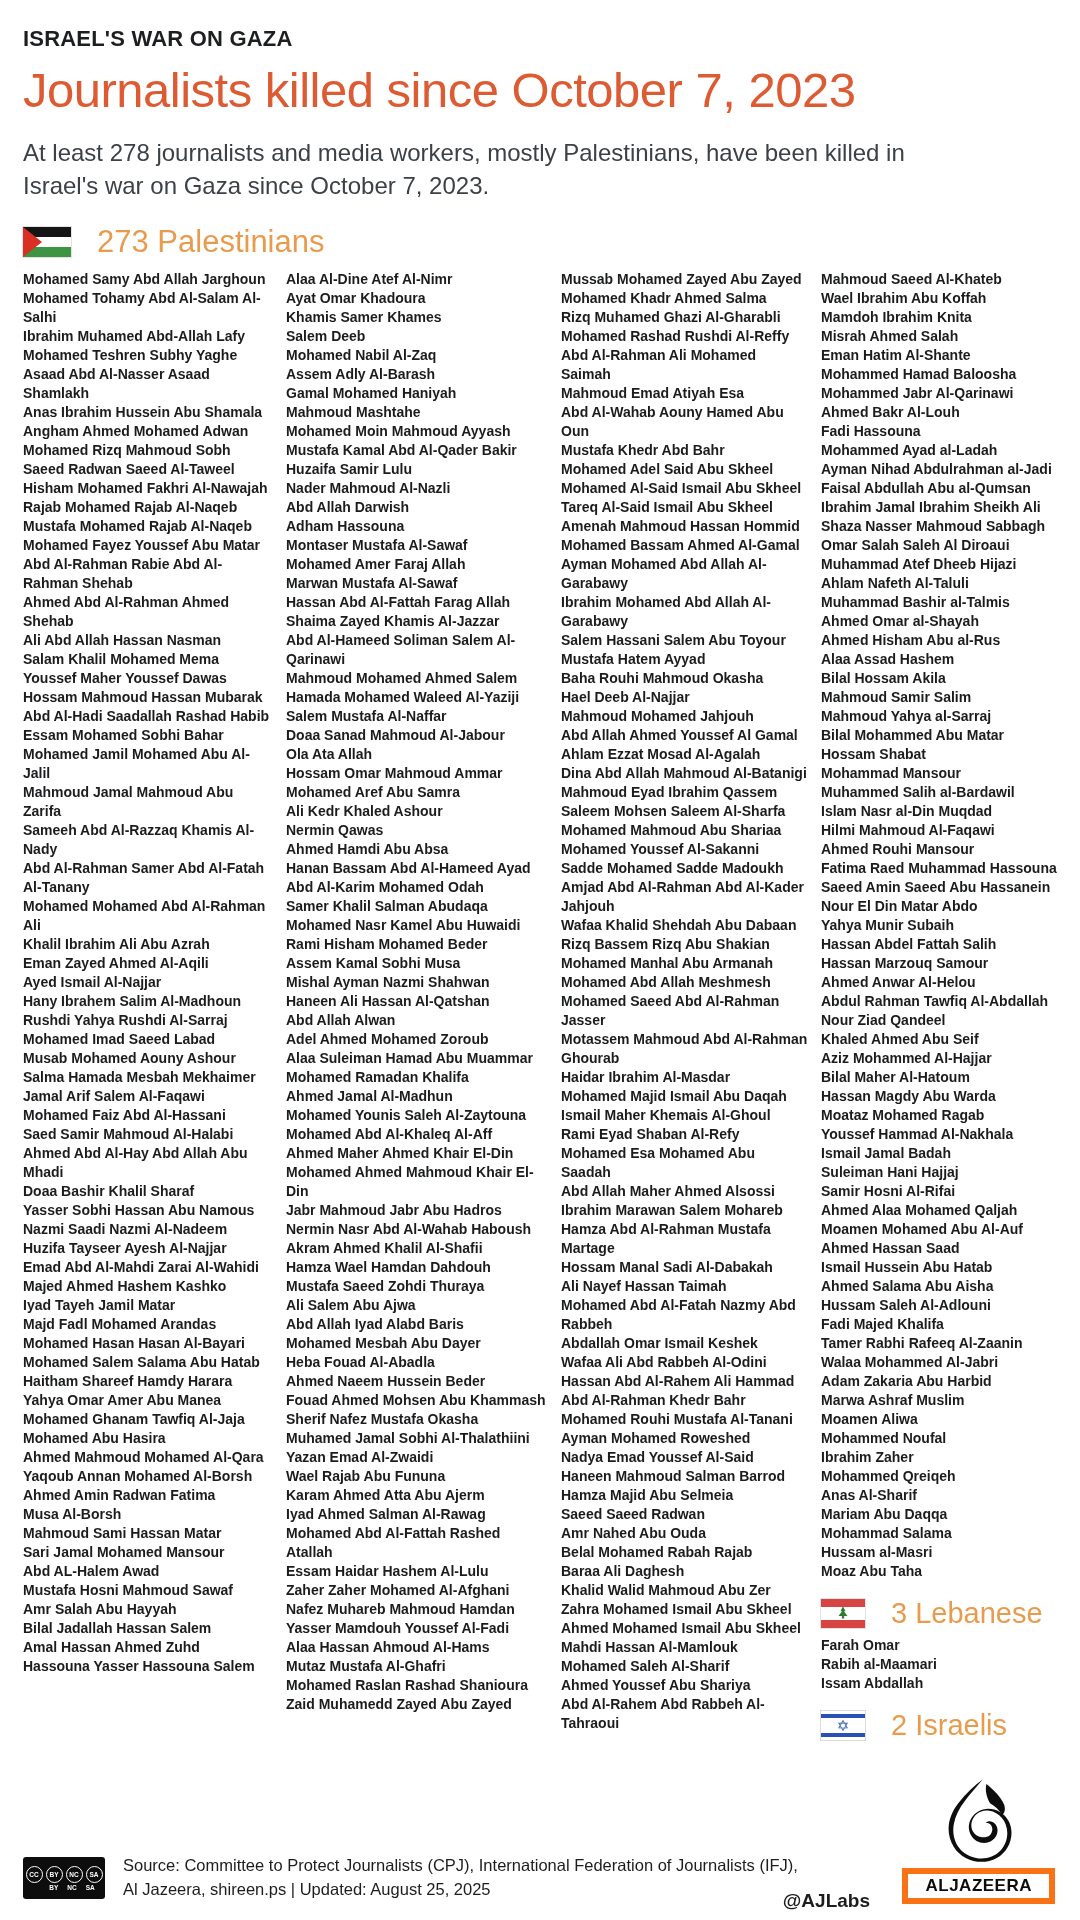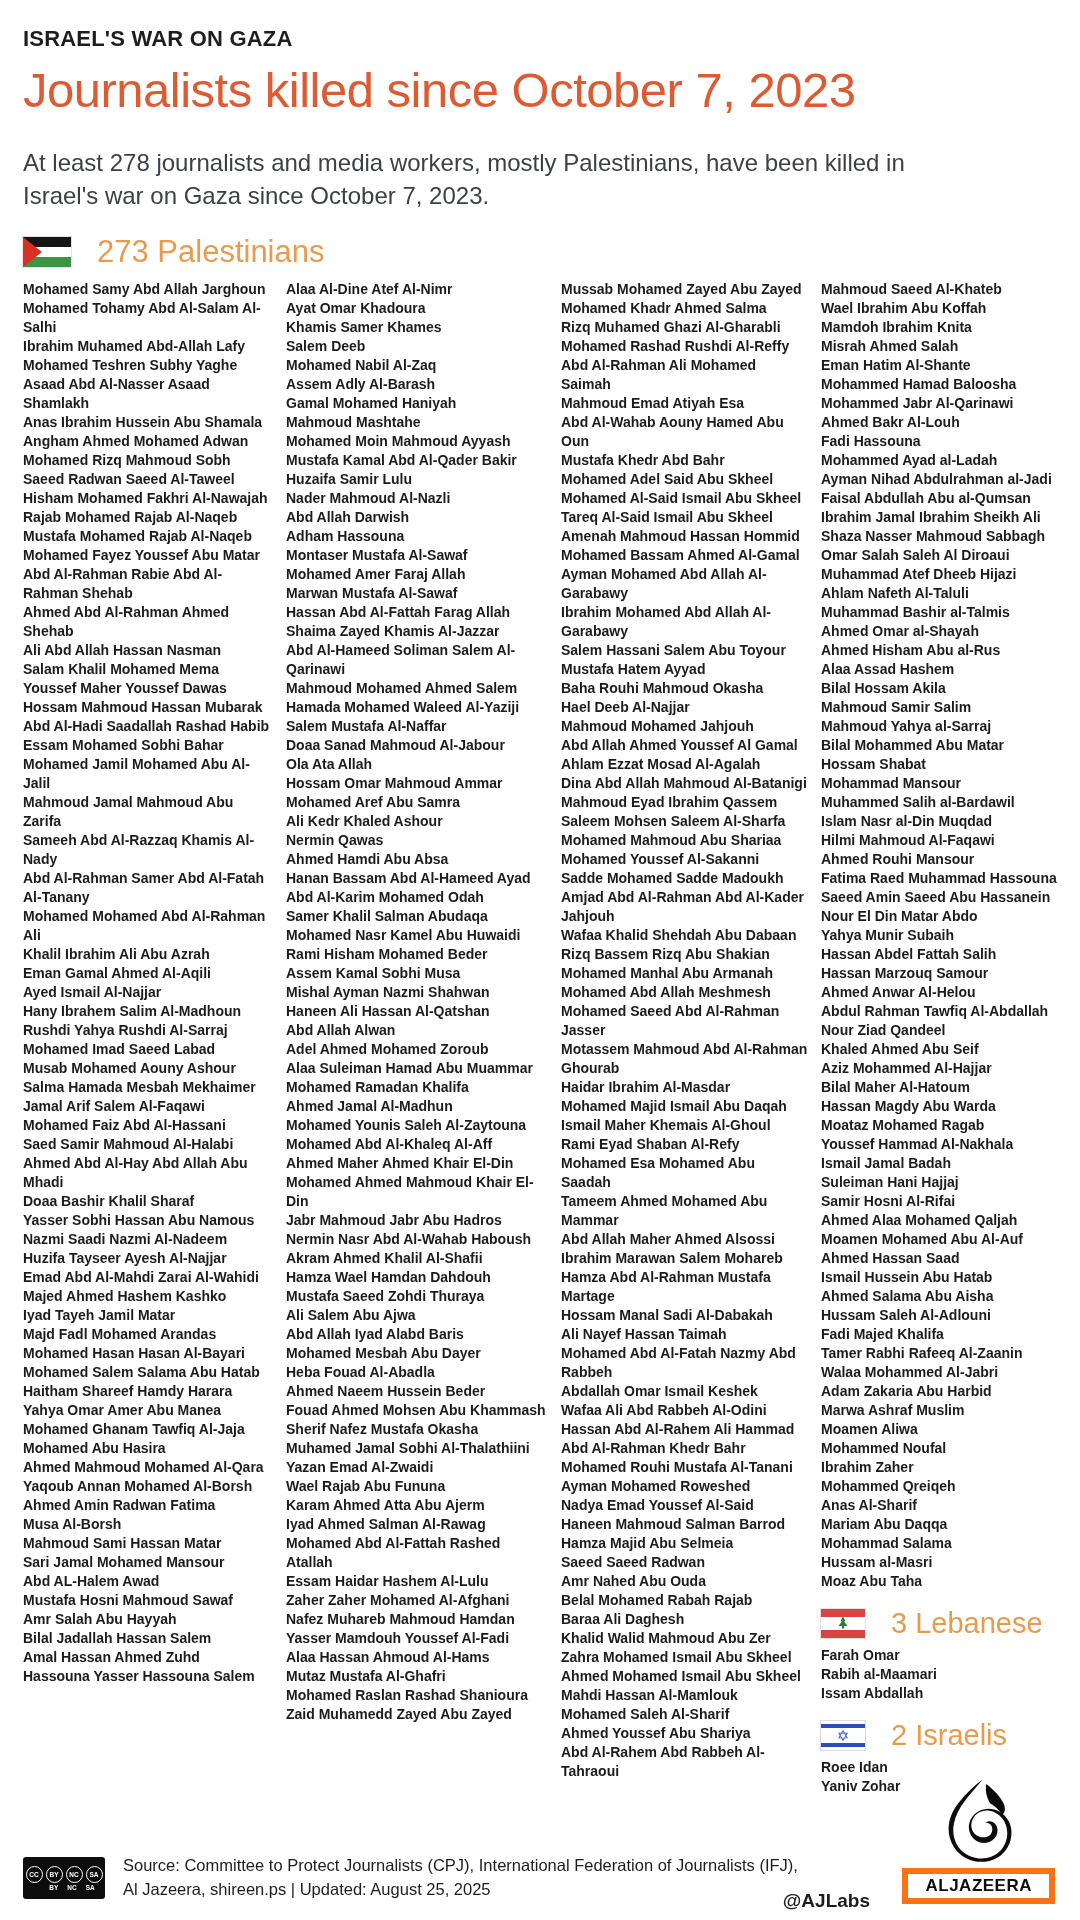--- a/index.html
+++ b/index.html
@@ -1,21 +1,21 @@
 <!DOCTYPE html>
 <html><head>
 <meta charset="utf-8">
 <style>
   html,body{margin:0;padding:0;background:#ffffff;}
   .page{position:relative;width:1080px;height:1920px;background:#ffffff;overflow:hidden;
         font-family:"Liberation Sans",sans-serif;}
   .inner{padding:26px 20px 0 23px;}
   .kicker{font-size:22px;font-weight:bold;color:#1d1e20;letter-spacing:.2px;}
   .title{margin:10px 0 0 0;font-size:49px;font-weight:normal;color:#dd5b33;letter-spacing:-.5px;}
-  .subtitle{margin:28px 0 0 0;font-size:24px;color:#3c4147;line-height:1.38;max-width:930px;}
+  .subtitle{margin:18px 0 0 0;font-size:24px;color:#3c4147;line-height:1.38;max-width:930px;}
 
   .section-head{display:flex;align-items:center;gap:26px;margin:22px 0 10px 0;}
   .section-label{font-size:31px;color:#e89b4d;}
   .section-head.small{margin:16px 0 6px 0;}
   .section-head.small .section-label{font-size:29px;}
 
   
   .flag{position:relative;display:inline-block;flex:0 0 auto;}
   .flag-pal{width:48px;height:30px;background:linear-gradient(#151515 0 33.4%,#ffffff 33.4% 66.7%,#3d9442 66.7% 100%);box-shadow:0 0 0 1px #e3e3e3;}
   .flag-pal::before{content:"";position:absolute;left:0;top:0;border-left:19px solid #d93025;
@@ -85,21 +85,21 @@
           <div class="name">Youssef Maher Youssef Dawas</div>
           <div class="name">Hossam Mahmoud Hassan Mubarak</div>
           <div class="name">Abd Al-Hadi Saadallah Rashad Habib</div>
           <div class="name">Essam Mohamed Sobhi Bahar</div>
           <div class="name">Mohamed Jamil Mohamed Abu Al-Jalil</div>
           <div class="name">Mahmoud Jamal Mahmoud Abu Zarifa</div>
           <div class="name">Sameeh Abd Al-Razzaq Khamis Al-Nady</div>
           <div class="name">Abd Al-Rahman Samer Abd Al-Fatah Al-Tanany</div>
           <div class="name">Mohamed Mohamed Abd Al-Rahman Ali</div>
           <div class="name">Khalil Ibrahim Ali Abu Azrah</div>
-          <div class="name">Eman Gamal Ahmed Al-Aqili</div>
+          <div class="name">Eman Zayed Ahmed Al-Aqili</div>
           <div class="name">Ayed Ismail Al-Najjar</div>
           <div class="name">Hany Ibrahem Salim Al-Madhoun</div>
           <div class="name">Rushdi Yahya Rushdi Al-Sarraj</div>
           <div class="name">Mohamed Imad Saeed Labad</div>
           <div class="name">Musab Mohamed Aouny Ashour</div>
           <div class="name">Salma Hamada Mesbah Mekhaimer</div>
           <div class="name">Jamal Arif Salem Al-Faqawi</div>
           <div class="name">Mohamed Faiz Abd Al-Hassani</div>
           <div class="name">Saed Samir Mahmoud Al-Halabi</div>
           <div class="name">Ahmed Abd Al-Hay Abd Allah Abu Mhadi</div>
@@ -241,21 +241,20 @@
           <div class="name">Rizq Bassem Rizq Abu Shakian</div>
           <div class="name">Mohamed Manhal Abu Armanah</div>
           <div class="name">Mohamed Abd Allah Meshmesh</div>
           <div class="name">Mohamed Saeed Abd Al-Rahman Jasser</div>
           <div class="name">Motassem Mahmoud Abd Al-Rahman Ghourab</div>
           <div class="name">Haidar Ibrahim Al-Masdar</div>
           <div class="name">Mohamed Majid Ismail Abu Daqah</div>
           <div class="name">Ismail Maher Khemais Al-Ghoul</div>
           <div class="name">Rami Eyad Shaban Al-Refy</div>
           <div class="name">Mohamed Esa Mohamed Abu Saadah</div>
-          <div class="name">Tameem Ahmed Mohamed Abu Mammar</div>
           <div class="name">Abd Allah Maher Ahmed Alsossi</div>
           <div class="name">Ibrahim Marawan Salem Mohareb</div>
           <div class="name">Hamza Abd Al-Rahman Mustafa Martage</div>
           <div class="name">Hossam Manal Sadi Al-Dabakah</div>
           <div class="name">Ali Nayef Hassan Taimah</div>
           <div class="name">Mohamed Abd Al-Fatah Nazmy Abd Rabbeh</div>
           <div class="name">Abdallah Omar Ismail Keshek</div>
           <div class="name">Wafaa Ali Abd Rabbeh Al-Odini</div>
           <div class="name">Hassan Abd Al-Rahem Ali Hammad</div>
           <div class="name">Abd Al-Rahman Khedr Bahr</div>
@@ -360,25 +359,20 @@
             <div class="name">Rabih al-Maamari</div>
             <div class="name">Issam Abdallah</div>
           </div>
 
         <div class="section-head small">
           <span class="flag flag-isr">
               <span class="star">✡</span>
             </span>
           <span class="section-label">2 Israelis</span>
         </div>
-        <div>
-
-        <div class="name">Roee Idan</div>
-            <div class="name">Yaniv Zohar</div>
-          </div>
       </div>
     </div>
   </div>
 
   <div class="footer">
     <div class="cc-badge">
       <div class="cc-row">
         <span class="cc-circle">CC</span>
         <span class="cc-circle">BY</span>
         <span class="cc-circle">NC</span>

